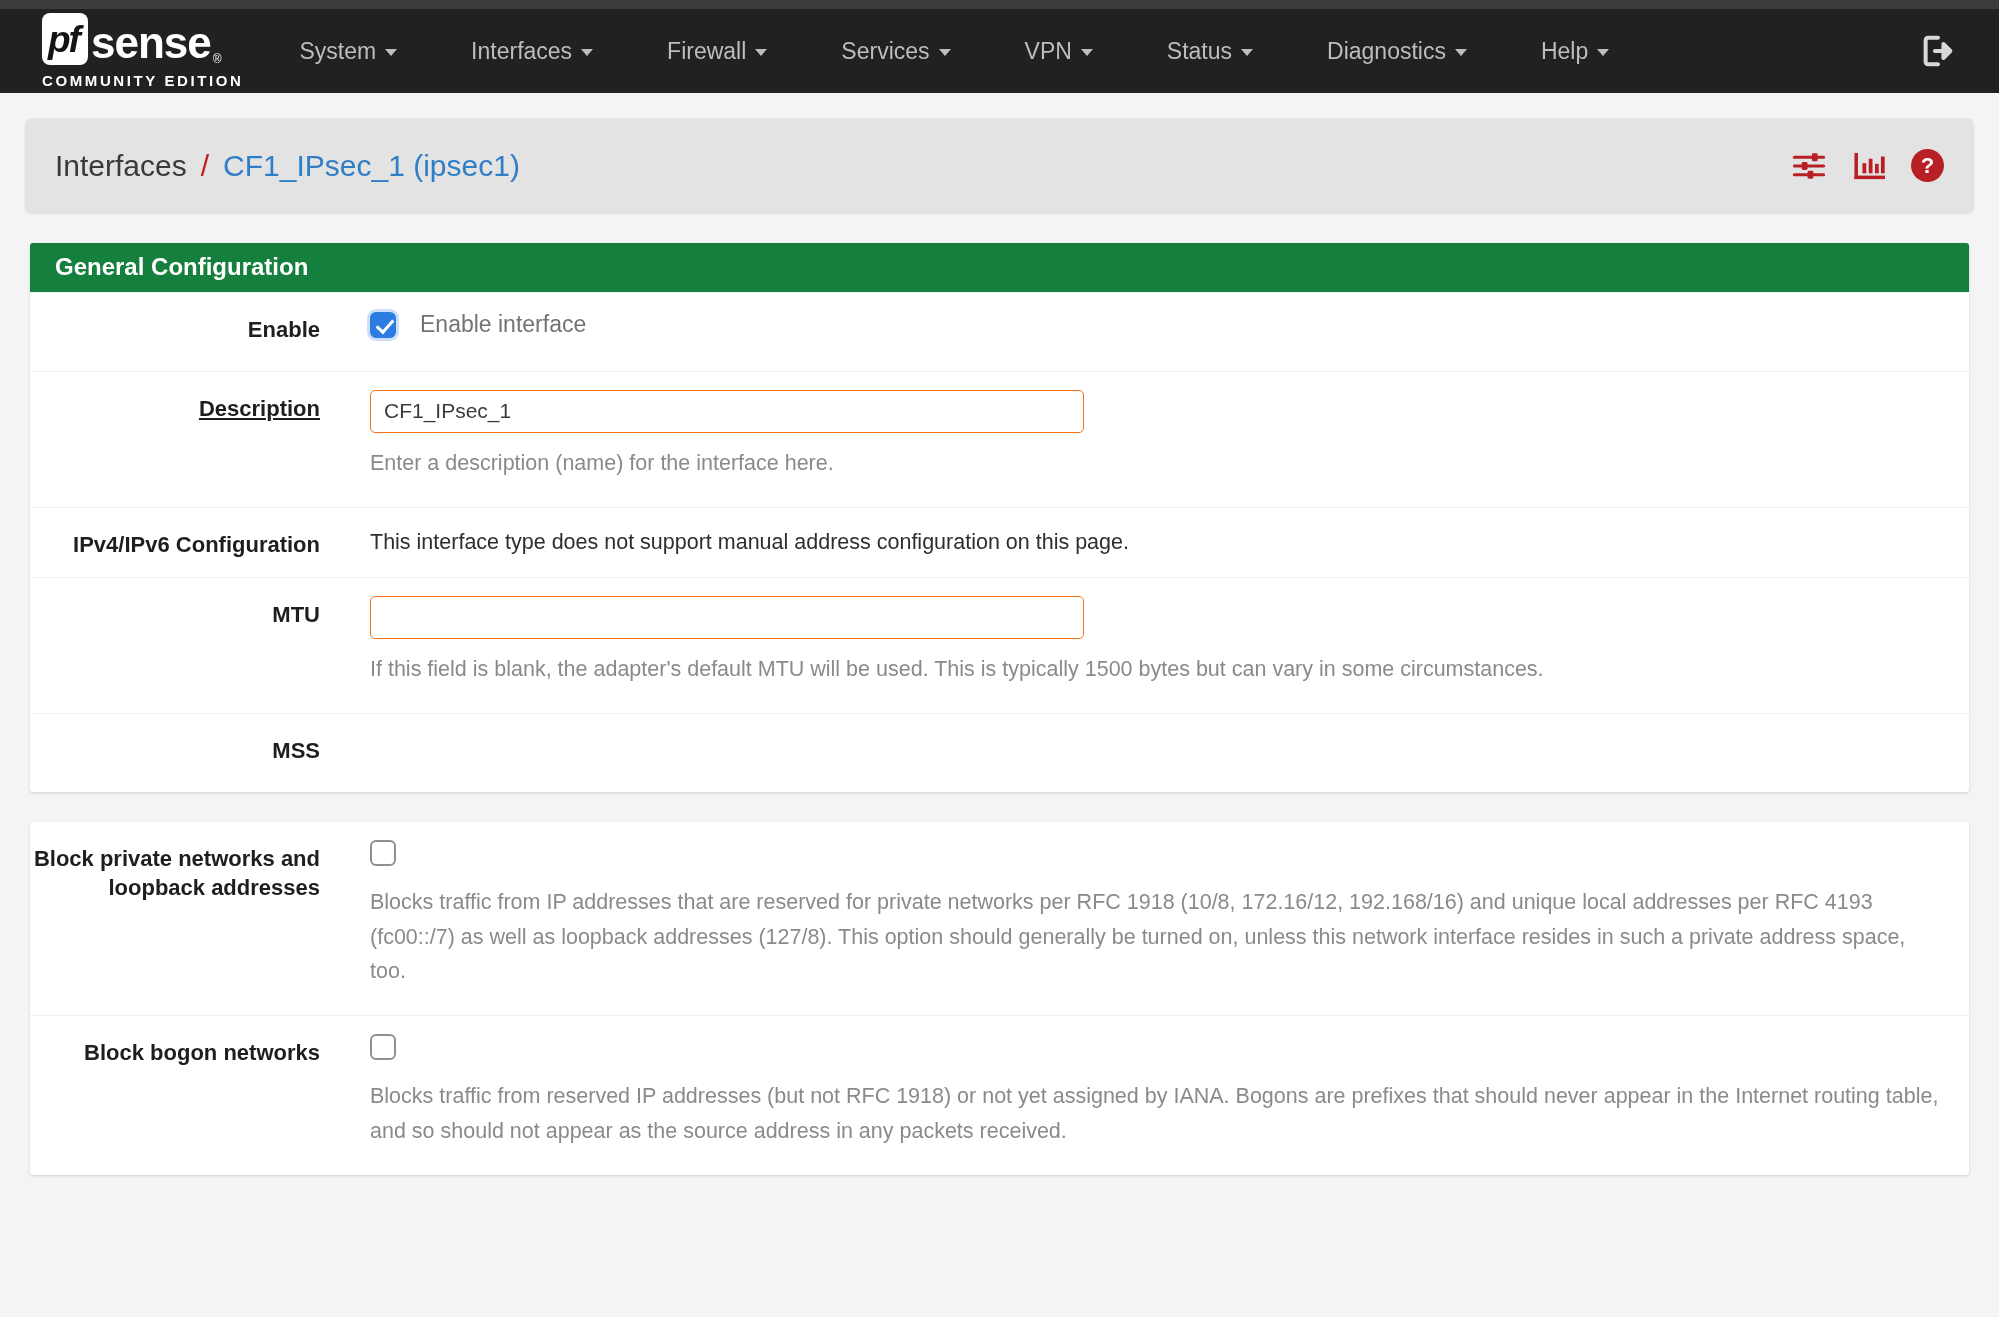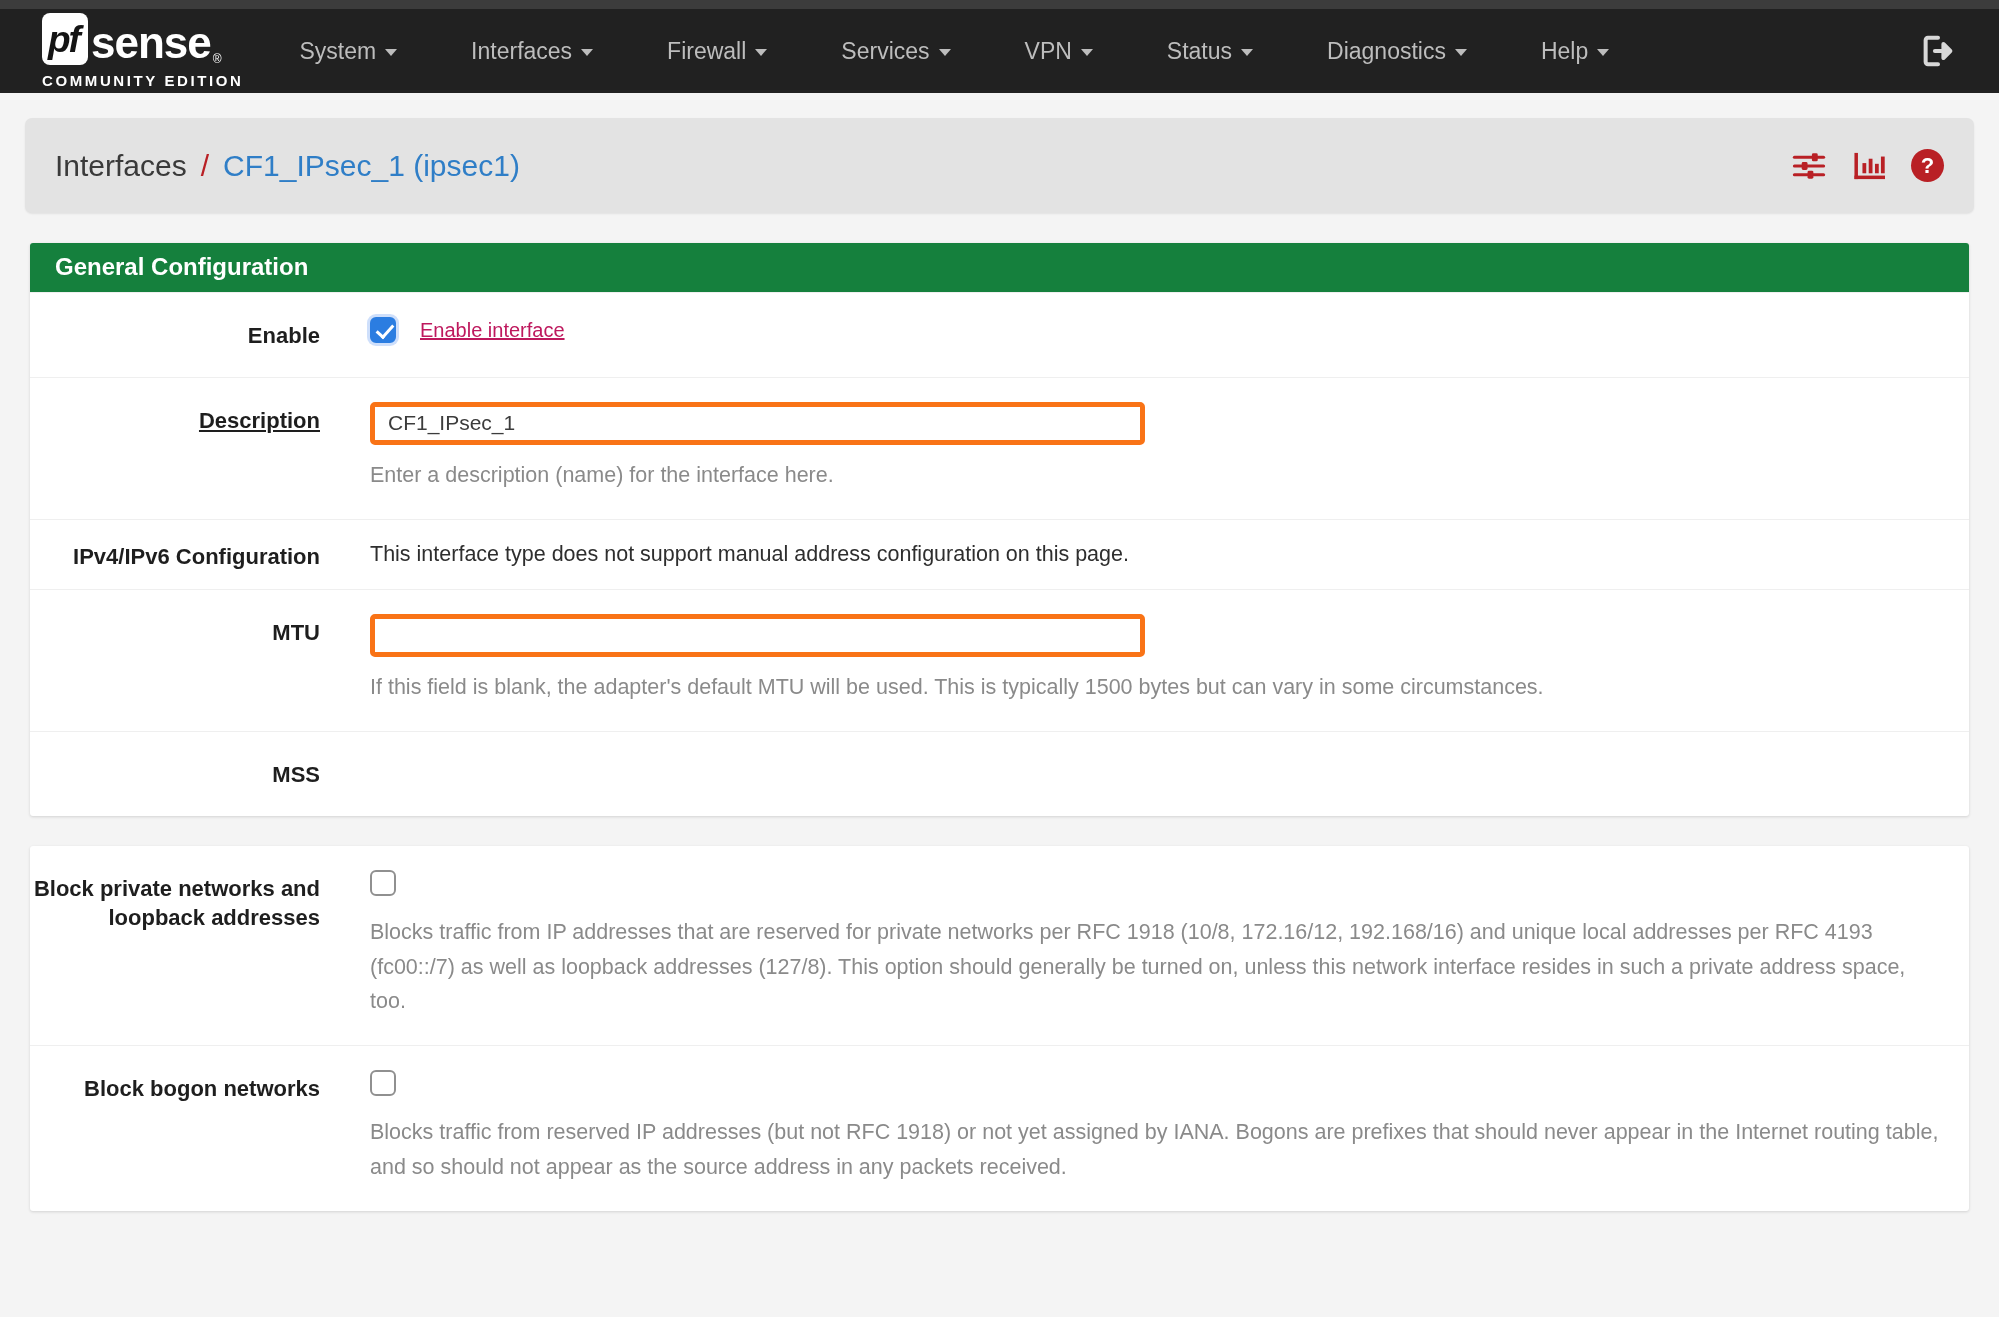--- a/index.html
+++ b/index.html
@@ -37,32 +37,32 @@
   
   .panel { margin:30px 30px 0 30px; background:#ffffff; border-radius:3px;
     box-shadow:0 1px 3px rgba(0,0,0,.14); overflow:hidden; }
   .panel-h { background:#15803d; color:#ffffff; font-weight:bold; font-size:24px;
     padding:10px 25px 11px 25px; }
   .row { display:grid; grid-template-columns:340px 1fr; padding:18px 28px 18px 0; border-top:1px solid #efefef; }
   .row:first-of-type { border-top:none; }
   .lbl { text-align:right; padding-right:50px; font-weight:bold; font-size:22px; color:#1e1e1e; line-height:1.35; padding-top:4px; }
   .lbl.u { text-decoration:underline; }
   .ctl { font-size:21.5px; }
-  .txt-input { width:775px; height:43px; border:5px solid #f97316; border-radius:5px;
+  .txt-input { width:714px; height:43px; border:1px solid #f97316; border-radius:5px;
     font-family:inherit; font-size:21px; color:#3c3c3c; padding:0 13px; background:#fff; outline:none; }
   .help { color:#8a8a8a; font-size:21.5px; line-height:1.62; margin-top:13px; max-width:1600px; }
   .static-txt { color:#2e2e2e; font-size:21.5px; padding-top:4px; }
   .cb-line { display:flex; align-items:center; gap:24px; }
-  .cb-label { color:#be185d; font-size:20px;text-decoration:underline; }
+  .cb-label { color:#737373; font-size:23px; }
   .cb { width:26px; height:26px; border:2px solid #909090; border-radius:6px; background:#fff;
     display:inline-block; position:relative; cursor:pointer; flex:0 0 auto; }
   .cb.checked { background:#2b7de1; border-color:#2b7de1; box-shadow:0 0 0 3px rgba(80,140,240,.28); }
   .cb.checked::after { content:''; position:absolute; left:8px; top:2px; width:7px; height:14px;
     border-right:3.5px solid #fff; border-bottom:3.5px solid #fff; transform:rotate(42deg); }
-  .pad-row { padding-top:24px; padding-bottom:26px; }
+  .pad-row { padding-bottom:26px; }
 </style>
 </head>
 <body>
 
 <div class="top-strip"></div>
 
 <nav class="navbar">
   <div class="brand">
     <div class="brand-row">
       <span class="pf-box">pf</span>

